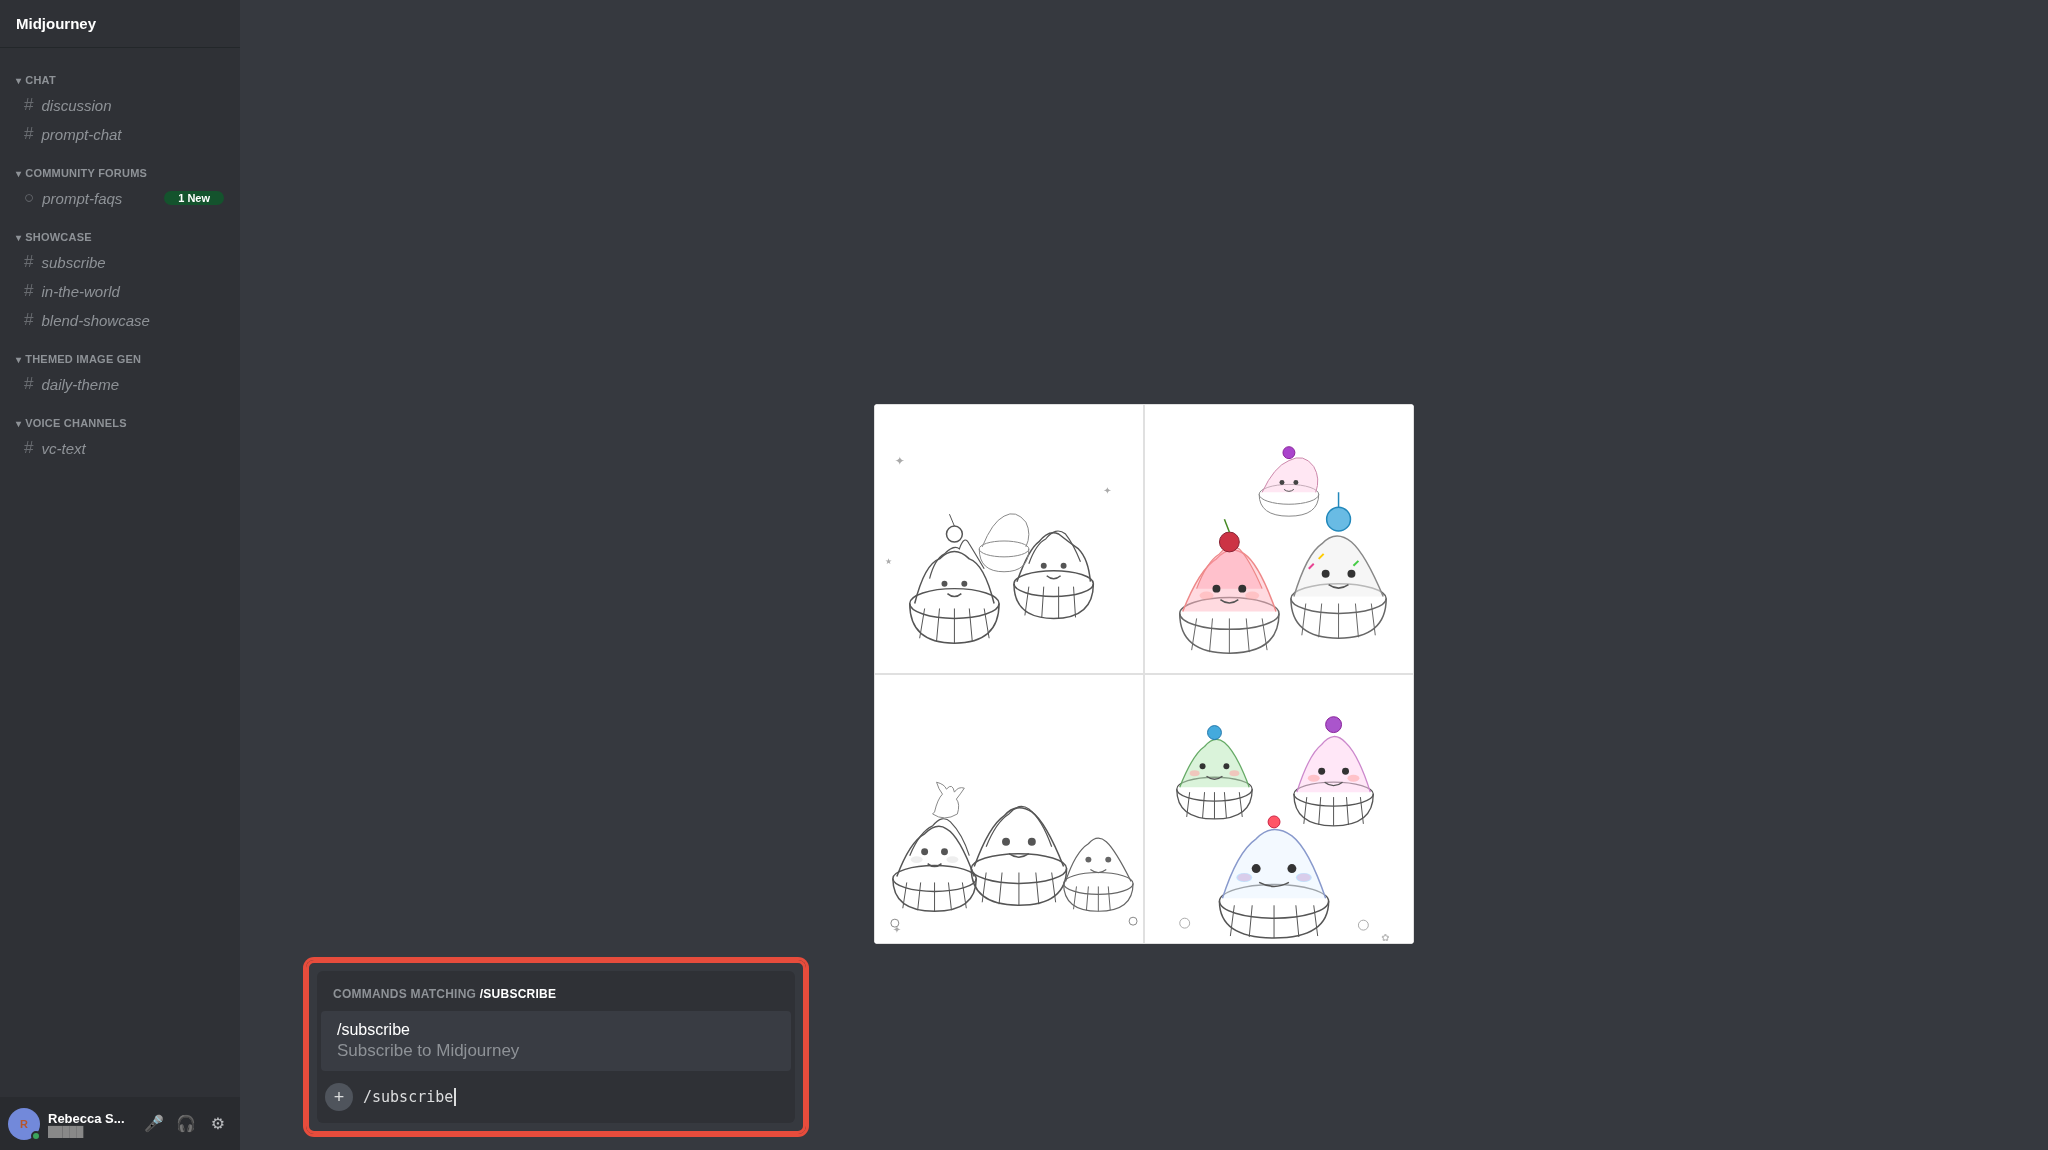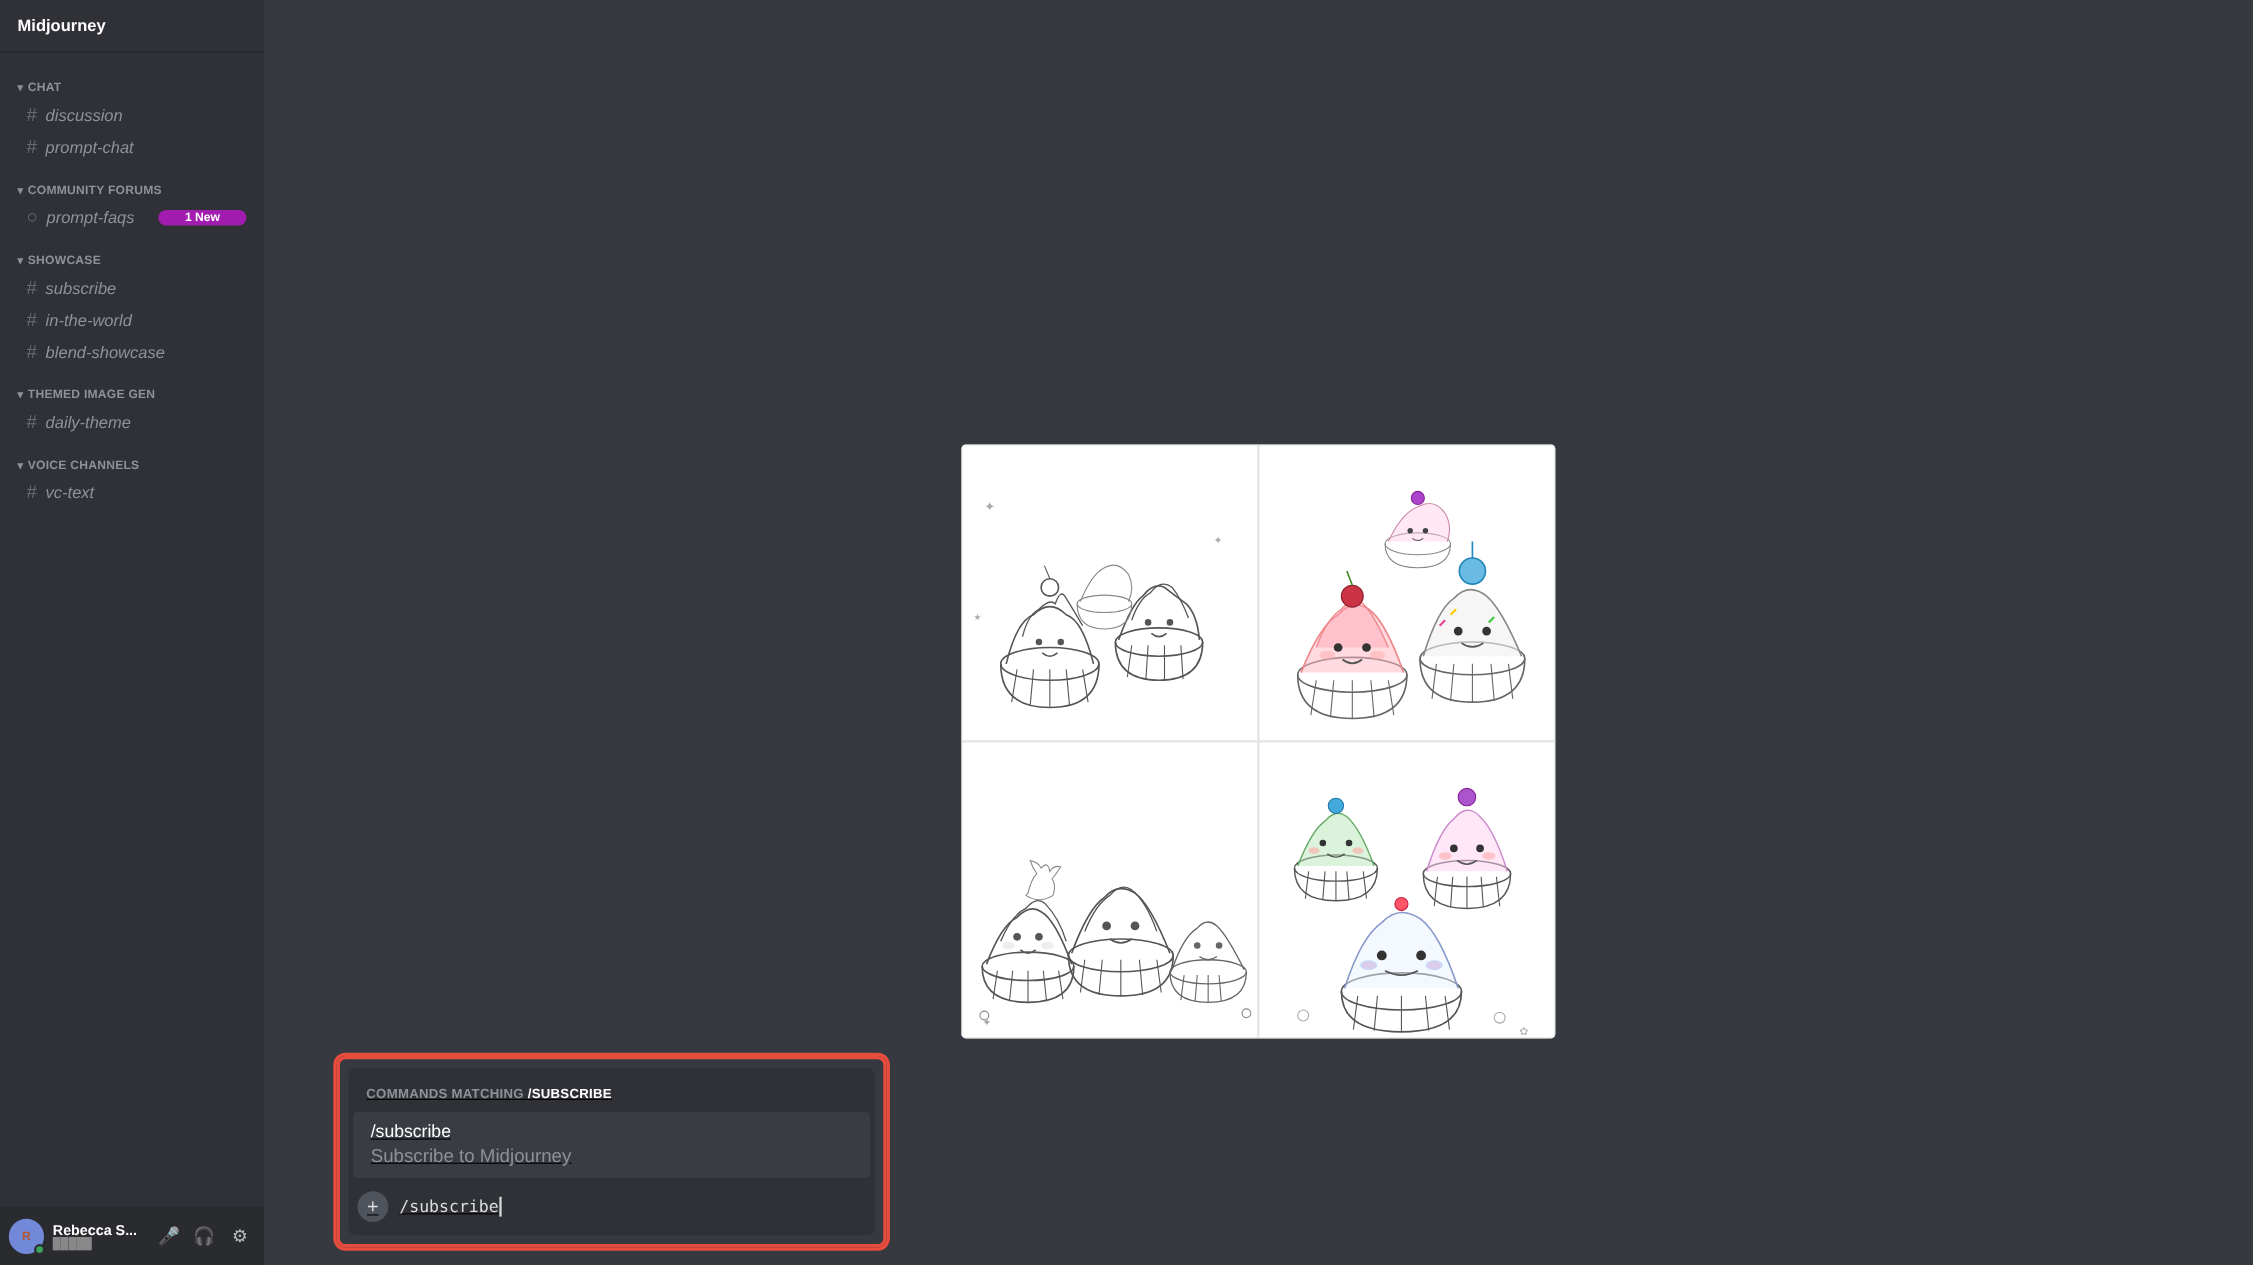--- a/index.html
+++ b/index.html
@@ -78,26 +78,26 @@
       font-size: 17px;
       opacity: 0.6;
     }
 
     .channel-name {
       flex: 1;
       font-style: italic;
     }
 
     .badge {
-      background: #a21caf;
+      background: #14532d;
       color: #fff;
       font-size: 11px;
       font-weight: 600;
       border-radius: 8px;
-      padding: 1px 24px;
+      padding: 1px 14px;
     }
 
     
     .main-content {
       flex: 1;
       display: flex;
       flex-direction: column;
       background: #36393f;
       position: relative;
       overflow: hidden;
@@ -602,21 +602,21 @@
           <circle cx="220" cy="252" r="5" fill="none" stroke="#aaa" stroke-width="1"></circle>
           <text x="238" y="268" font-size="10" fill="#bbb">✿</text>
         </svg>
       </div>
     </div>
   </div>
 
   <div class="input-area">
 
     
-    <div style="border: 3px solid #e74c3c; border-radius: 8px; padding: 8px; display: inline-block; width: 500px; margin-left: 50px; box-shadow: 0 0 0 3px #e74c3c; text-decoration: underline;">
+    <div style="border: 3px solid #e74c3c; border-radius: 8px; padding: 8px; display: inline-block; width: 500px; margin-left: 50px; box-shadow: 0 0 0 3px #e74c3c;">
 
       
       <div class="command-popup" style="border: none; box-shadow: none; background: #2f3136; border-radius: 6px; padding: 8px 0; margin-bottom: 0;">
         <div class="command-popup-header">
           <span>COMMANDS MATCHING</span>
           <span class="command-highlight" style="color:#fff; font-weight:700;">/subscribe</span>
         </div>
 
         <div class="command-item" style="background: #393c43; padding: 10px 16px; border-radius: 4px; margin: 2px 4px; cursor: pointer;">
           <div class="command-item-name" style="color:#fff; font-size:16px; font-weight:500;">/subscribe</div>

